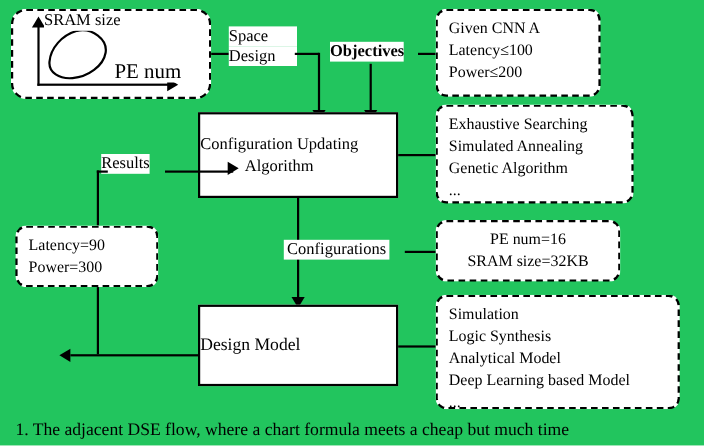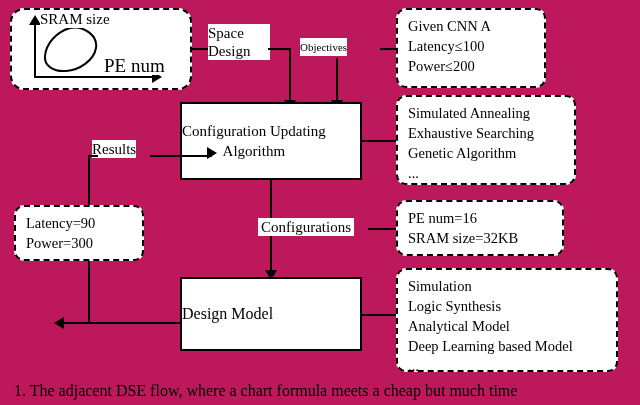--- a/index.html
+++ b/index.html
@@ -4,21 +4,21 @@
 <style>
   html, body {
     margin: 0;
     padding: 0;
     background: #ffffff;
   }
   #page {
     position: relative;
     width: 640px;
     height: 405px;
-    background: #be185d;
+    background: #22c55e;
     font-family: "Liberation Serif", serif;
     color: #000000;
     overflow: hidden;
   }
   .abs { position: absolute; }
 
   
   .solid-box {
     border: 2px solid #000;
     background: #fff;
@@ -126,21 +126,21 @@
 
   <div class="abs" style="left:208px; top:24px; width:62px;">
     <div class="plainlabel" style="font-size:15px;">Space</div>
     <div class="plainlabel" style="font-size:15px;">Design</div>
   </div>
 
   <div class="abs hline" style="left:268px; top:48px; width:22px;"></div>
   <div class="abs vline" style="left:289px; top:48px; height:54px;"></div>
   <div class="abs arrow-down" style="left:284px; top:100px;"></div>
 
-  <div class="abs plainlabel" style="left:300px; top:38px; font-size:11px;">Objectives</div>
+  <div class="abs plainlabel" style="left:300px; top:38px; font-size:15px;font-weight:bold;">Objectives</div>
 
   <div class="abs hline" style="left:380px; top:48px; width:16px;"></div>
 
   <div class="abs dashed-box-sq list" style="left:396px; top:8px; width:150px; height:80px;">
     <div>Given CNN A</div>
     <div>Latency≤100</div>
     <div>Power≤200</div>
   </div>
 
   <div class="abs vline" style="left:336px; top:58px; height:44px;"></div>
@@ -149,22 +149,22 @@
   <div class="abs solid-box" style="left:180px; top:102px; width:182px; height:78px;">
     <div>
       <div class="boxlabel">Configuration Updating</div>
       <div class="boxlabel">Algorithm</div>
     </div>
   </div>
 
   <div class="abs hline" style="left:362px; top:140px; width:34px;"></div>
 
   <div class="abs dashed-box-sq list" style="left:396px; top:95px; width:180px; height:90px;">
+    <div>Exhaustive Searching</div>
     <div>Simulated Annealing</div>
-    <div>Exhaustive Searching</div>
     <div>Genetic Algorithm</div>
     <div>...</div>
   </div>
 
   <div class="abs plainlabel" style="left:92px; top:140px; font-size:15px;">Results</div>
 
   <div class="abs hline" style="left:150px; top:155px; width:62px;"></div>
   <div class="abs vline" style="left:88px; top:155px; height:50px;"></div>
   <div class="abs hline" style="left:88px; top:155px; width:10px;"></div>
   <div class="abs arrow-up" style="left:206px; top:148px; transform:rotate(90deg);"></div>
@@ -174,21 +174,21 @@
     <div>Power=300</div>
   </div>
 
   <div class="abs vline" style="left:270px; top:180px; height:92px;"></div>
   <div class="abs arrow-down" style="left:265px; top:270px;"></div>
 
   <div class="abs plainlabel" style="left:258px; top:218px; font-size:15px; padding:0 3px;">Configurations</div>
 
   <div class="abs hline" style="left:368px; top:228px; width:28px;"></div>
 
-  <div class="abs dashed-box-sq list" style="left:396px; top:200px; width:168px; height:56px;">
+  <div class="abs dashed-box-sq list" style="left:396px; top:200px; width:168px; height:56px;text-align:center;">
     <div>PE num=16</div>
     <div>SRAM size=32KB</div>
   </div>
 
   <div class="abs solid-box" style="left:180px; top:277px; width:182px; height:74px;">
     <div class="boxlabel" style="font-size:16px;">Design Model</div>
   </div>
 
   <div class="abs hline" style="left:362px; top:314px; width:34px;"></div>
 

